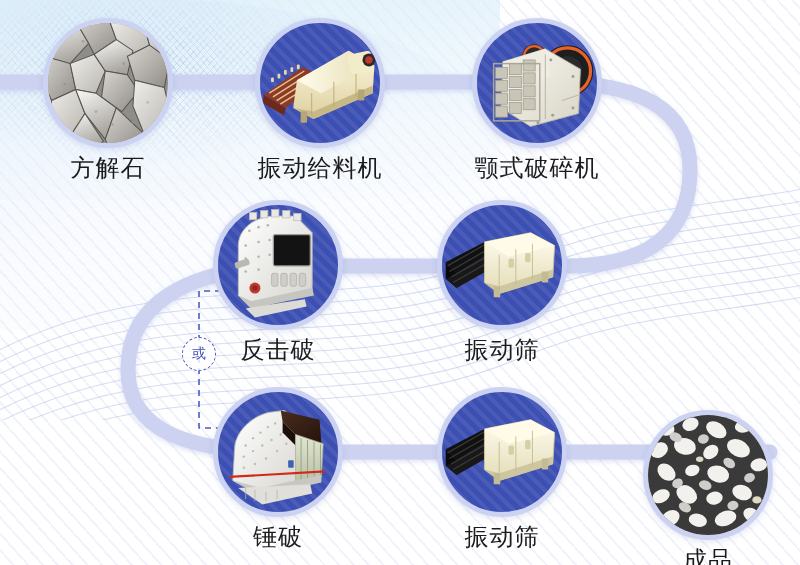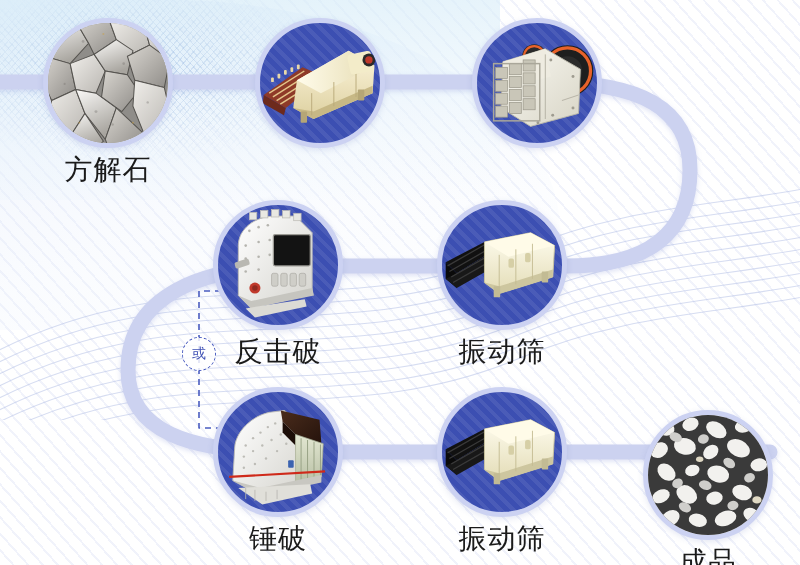--- a/index.html
+++ b/index.html
@@ -92,21 +92,21 @@
       rgba(255,255,255,0.075) 9px
     );
   }
   .node-art { position: absolute; inset: 0; }
   .node-label {
     position: absolute;
     top: 138px;
     left: 50%;
     transform: translateX(-50%);
     white-space: nowrap;
-    font-size: 28px;
+    font-size: 24px;
     line-height: 1;
     color: #1b1b1b;
     letter-spacing: 1px;
   }
 
   
   .or-marker {
     position: absolute;
     width: 34px; height: 34px;
     border: 1.6px dashed #4a5cc0;
@@ -268,20 +268,21 @@
           <circle cx="118" cy="40" r="7" fill="#2a2a2a"></circle>
           <circle cx="118" cy="40" r="4" fill="#c0392b"></circle>
         </g>
 
         <g fill="#b5a676">
           <rect x="44" y="96" width="7" height="12" rx="1"></rect>
           <rect x="106" y="72" width="7" height="12" rx="1"></rect>
         </g>
       </svg>
     </div>
+    <div class="node-label">振动给料机</div>
   </div>
 
   <div class="node" style="left:472px; top:18px;">
     <div class="node-circle blue-bg">
       <svg class="node-art" viewBox="0 0 130 130">
         <defs>
           <linearGradient id="jwB" x1="0" y1="0" x2="1" y2="1">
             <stop offset="0" stop-color="#fbfaf4"></stop>
               <stop offset="1" stop-color="#d8d5c6"></stop>
           </linearGradient>
@@ -324,20 +325,21 @@
         </g>
         <g fill="#9f9c90">
           <circle cx="80" cy="40" r="1.6"></circle>
             <circle cx="104" cy="58" r="1.6"></circle>
           <circle cx="82" cy="100" r="1.6"></circle>
             <circle cx="104" cy="92" r="1.6"></circle>
           <circle cx="66" cy="108" r="1.6"></circle>
         </g>
       </svg>
     </div>
+    <div class="node-label">颚式破碎机</div>
   </div>
 
   <div class="node" style="left:213px; top:200px;">
     <div class="node-circle blue-bg">
       <svg class="node-art" viewBox="0 0 130 130">
         <defs>
           <linearGradient id="icB" x1="0" y1="0" x2="1" y2="1">
             <stop offset="0" stop-color="#ffffff"></stop>
               <stop offset="1" stop-color="#d4d3cd"></stop>
           </linearGradient>

